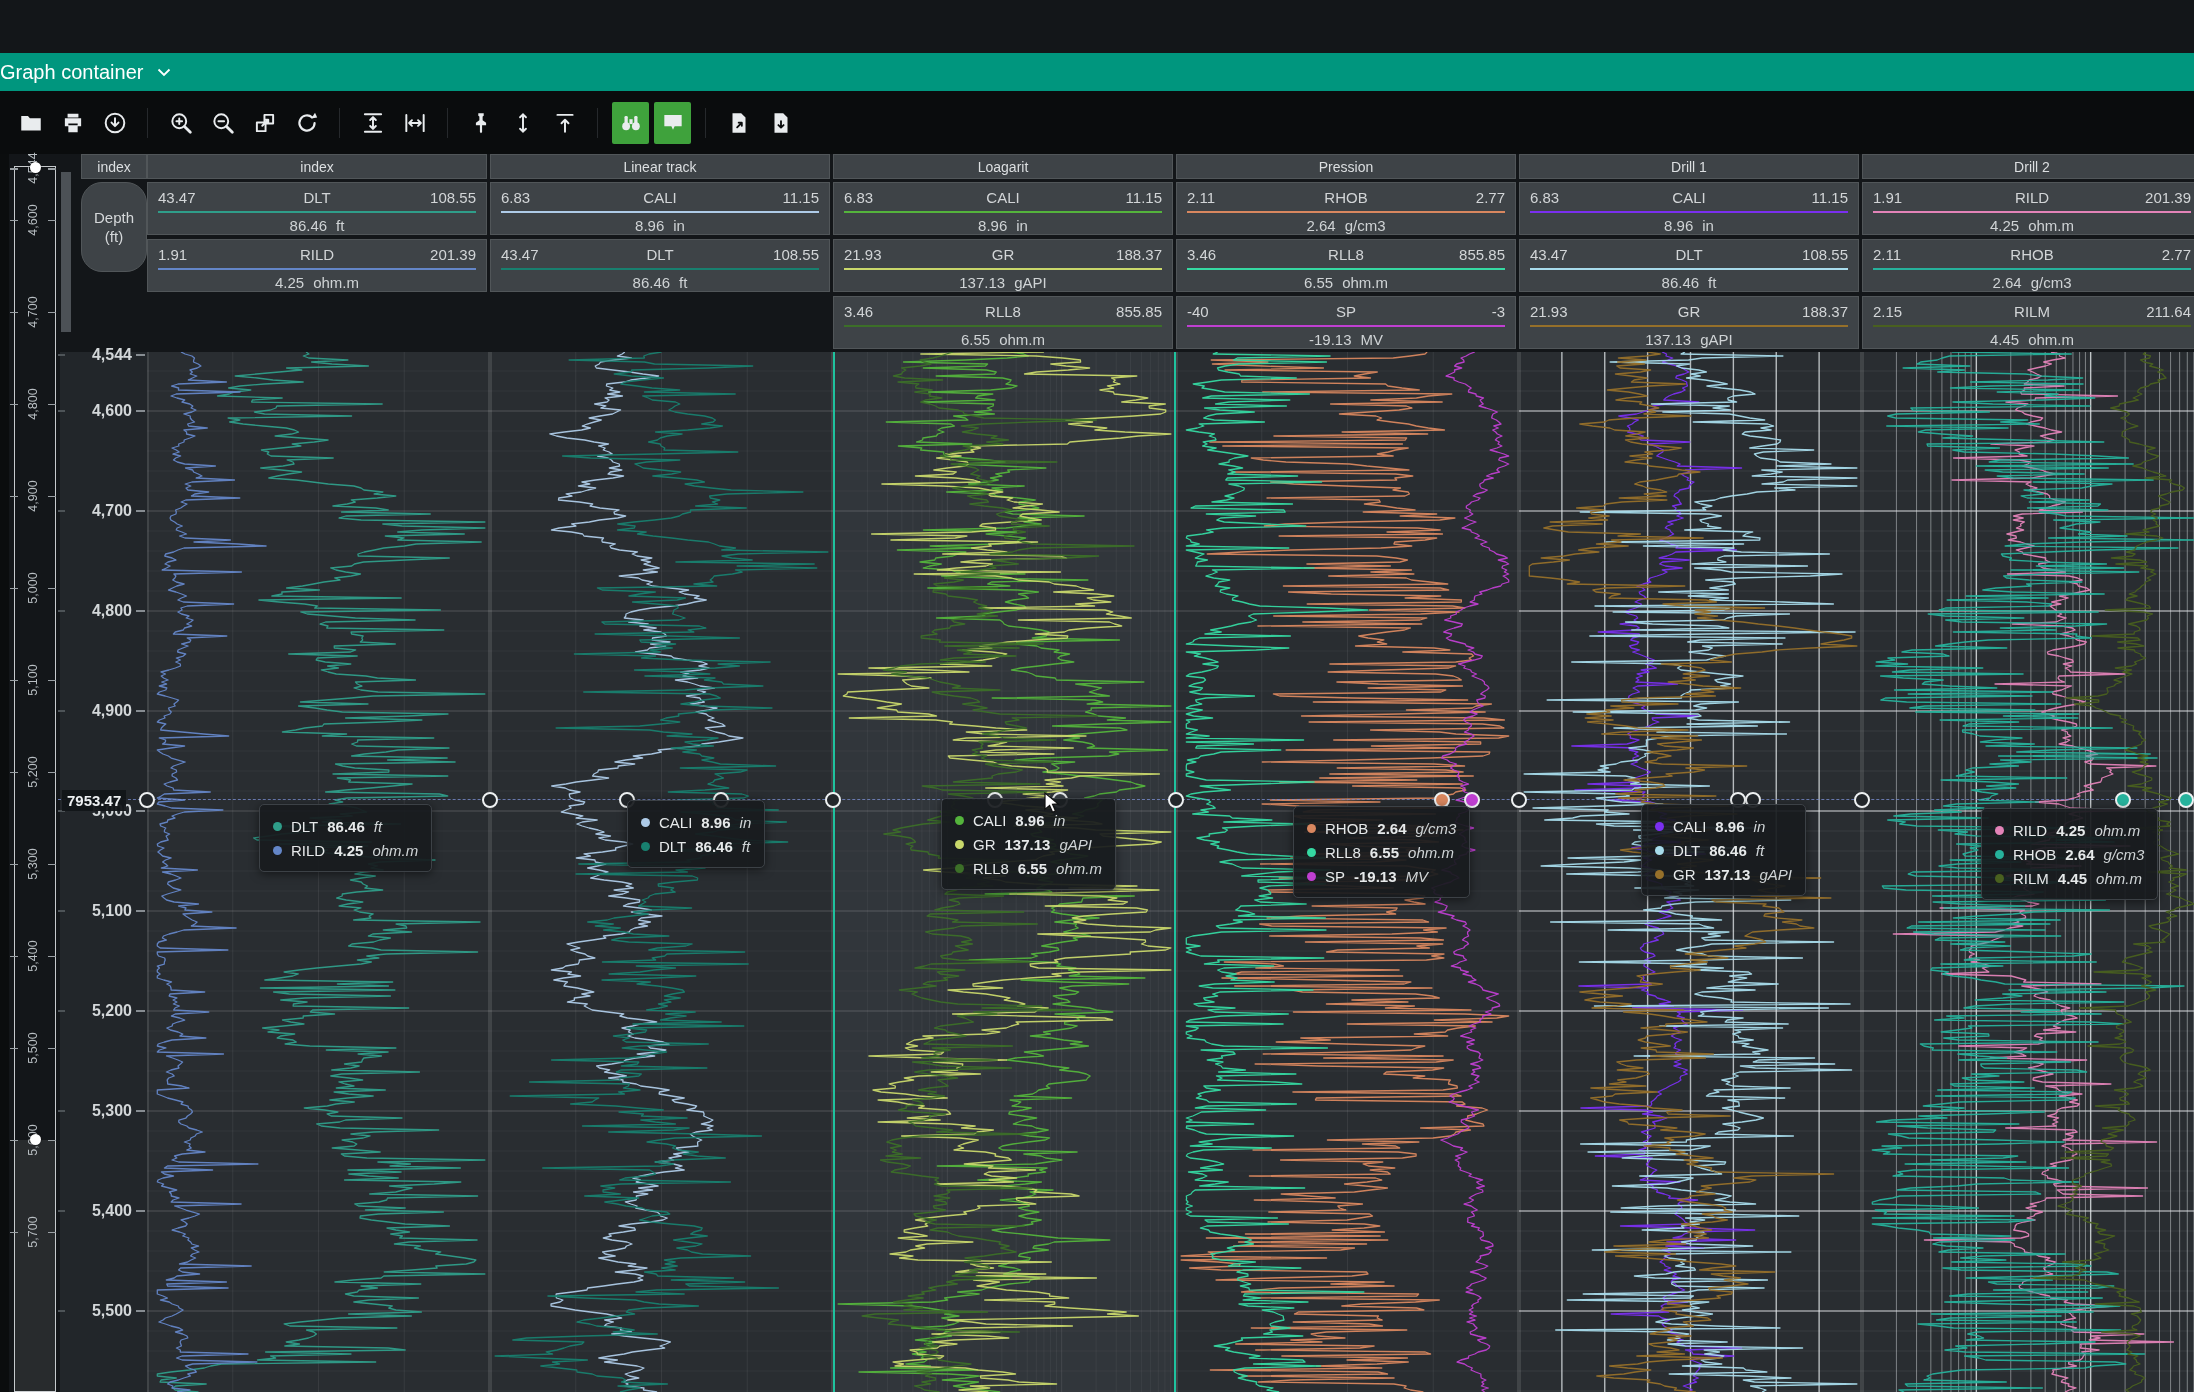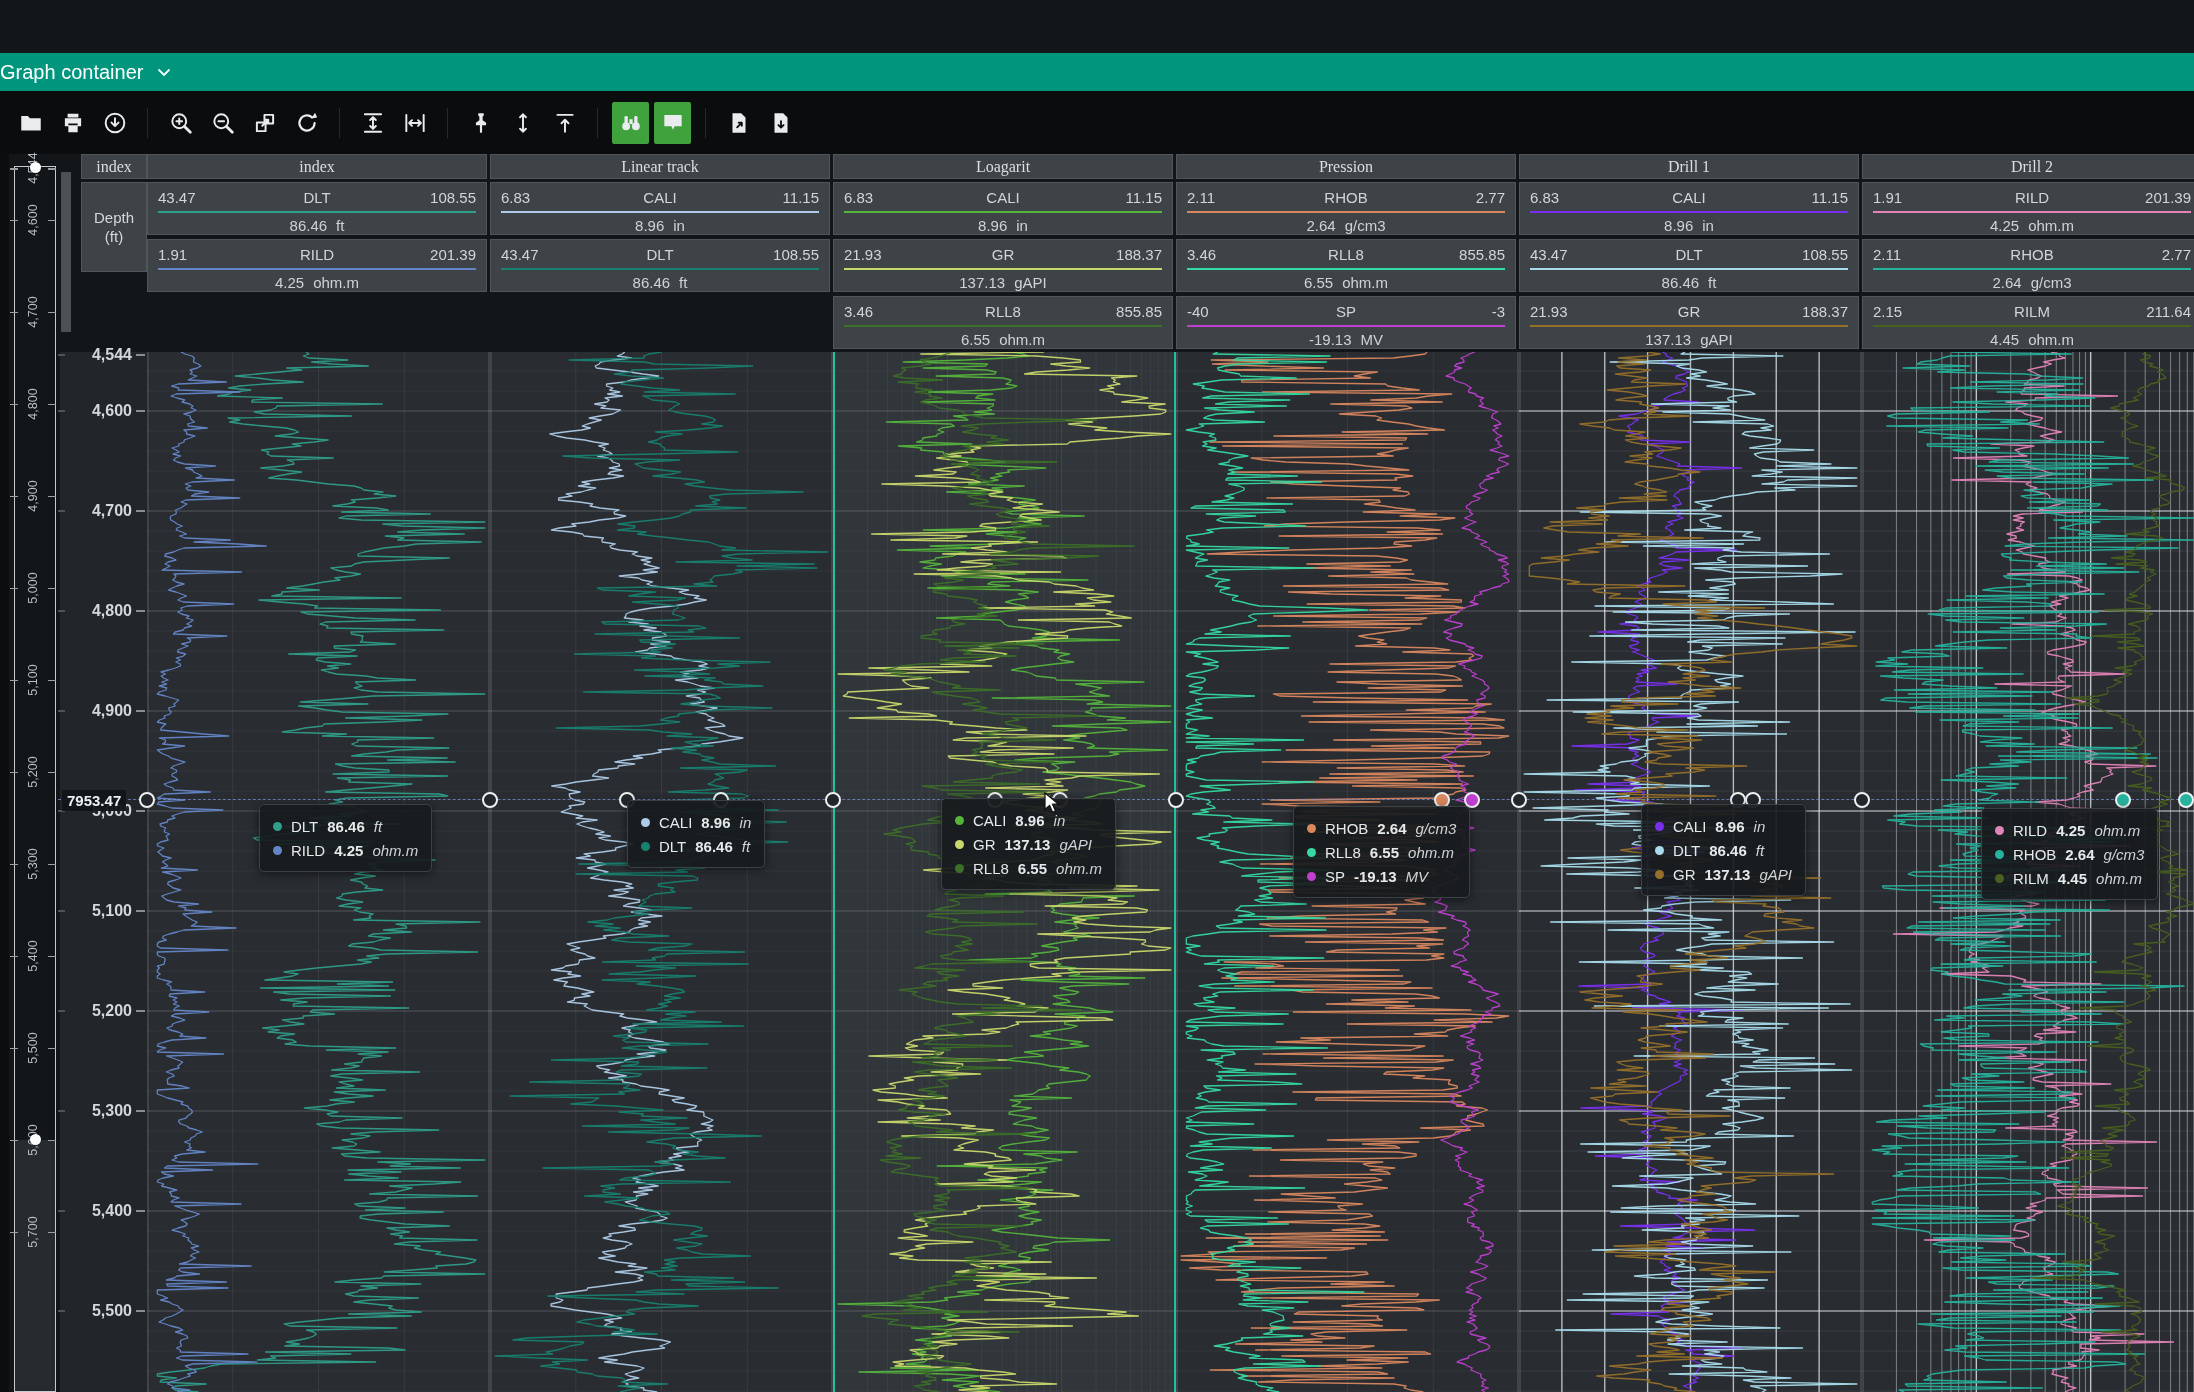--- a/index.html
+++ b/index.html
@@ -21,21 +21,21 @@
   .toolbar{position:absolute;left:0;top:91px;width:100%;height:63px;background:#0a0c0d;
            display:flex;align-items:center;padding-left:12px;gap:5px;box-sizing:border-box;}
   .tbtn{width:37px;height:42px;display:flex;align-items:center;justify-content:center;
         border-radius:2px;cursor:pointer;}
   .tbtn.active{background:#3fa23c;}
   .ticon{display:flex;align-items:center;justify-content:center;}
   .tdiv{width:1px;height:30px;background:#26292c;margin:0 9px;}
 
   
   .hcell{position:absolute;background:#3e4347;border:1px solid #515659;box-sizing:border-box;}
-  .htitle{display:flex;align-items:center;justify-content:center;font-size:16px;color:#dcdfe1;font-family:Liberation Serif, serif;}
+  .htitle{display:flex;align-items:center;justify-content:center;font-size:14px;color:#dcdfe1;}
   .idxcell{display:flex;flex-direction:column;align-items:center;justify-content:center;
            font-size:15px;color:#d5d8da;line-height:19px;}
   .cr1{display:flex;justify-content:space-between;align-items:center;padding:6px 10px 2px 10px;
        font-size:15px;color:#d2d5d7;}
   .crname{position:absolute;left:0;right:0;text-align:center;pointer-events:none;}
   .cr1wrap{position:relative;}
   .cru{height:2px;margin:3px 10px 0 10px;}
   .crv{text-align:center;font-size:15px;color:#cfd3d5;margin-top:4px;}
   .crunit{margin-left:9px;}
 
@@ -737,21 +737,21 @@
         <polyline points="89.9,0 209.3,2 87.5,4 80.2,6 75.2,8 58.7,10 55.0,12 107.9,14 41.1,16 102.5,18 75.7,20 163.5,22 177.7,24 220.7,26 185.8,28 108.6,30 221.1,32 128.3,34 88.5,36 217.7,38 135.2,40 196.1,42 183.0,44 232.8,46 179.9,48 90.9,50 130.7,52 227.9,54 48.8,56 50.9,58 127.4,60 34.3,62 25.7,64 33.6,66 165.7,68 138.7,70 177.3,72 24.7,74 146.1,76 63.6,78 56.4,80 79.8,82 110.7,84 80.7,86 159.1,88 241.8,90 65.0,92 65.8,94 137.5,96 90.8,98 102.4,100 191.7,102 235.9,104 266.4,106 138.0,108 127.2,110 271.2,112 114.4,114 246.3,116 123.2,118 140.5,120 222.3,122 135.2,124 151.4,126 291.2,128 171.1,130 250.0,132 229.5,134 219.7,136 162.0,138 174.7,140 181.3,142 159.1,144 165.3,146 227.2,148 167.3,150 238.5,152 235.9,154 165.5,156 245.9,158 177.2,160 193.9,162 204.3,164 334.1,166 191.7,168 238.0,170 214.3,172 206.9,174 198.0,176 214.2,178 228.7,180 216.5,182 265.0,184 186.6,186 336.3,188 219.7,190 162.5,192 143.1,194 316.0,196 234.7,198 186.3,200 139.4,202 140.9,204 149.4,206 147.6,208 181.0,210 244.5,212 174.3,214 261.7,216 149.0,218 276.8,220 181.5,222 141.6,224 144.5,226 167.3,228 219.9,230 164.5,232 169.2,234 133.8,236 120.8,238 150.3,240 242.2,242 104.1,244 186.1,246 85.1,248 164.5,250 189.8,252 186.8,254 83.4,256 77.0,258 236.2,260 66.2,262 82.7,264 161.9,266 83.7,268 99.4,270 244.6,272 213.5,274 138.3,276 194.2,278 91.3,280 215.0,282 213.8,284 229.3,286 126.5,288 103.2,290 86.9,292 73.5,294 144.8,296 50.0,298 40.0,300 81.2,302 87.2,304 25.9,306 32.9,308 14.2,310 45.6,312 13.9,314 120.8,316 47.9,318 30.4,320 161.1,322 18.6,324 41.4,326 81.2,328 62.8,330 60.3,332 87.7,334 134.8,336 32.5,338 190.9,340 46.2,342 170.0,344 23.4,346 18.8,348 44.6,350 198.8,352 62.8,354 47.8,356 172.9,358 53.7,360 216.7,362 141.4,364 215.9,366 78.1,368 156.7,370 106.8,372 101.0,374 250.3,376 100.5,378 100.7,380 111.7,382 117.8,384 160.0,386 132.9,388 118.4,390 172.3,392 124.0,394 274.9,396 189.5,398 154.7,400 288.3,402 136.6,404 295.1,406 138.6,408 169.0,410 127.9,412 156.5,414 110.3,416 103.7,418 112.4,420 102.7,422 94.3,424 204.8,426 79.1,428 129.2,430 156.5,432 124.6,434 153.8,436 109.6,438 119.8,440 135.8,442 129.4,444 128.0,446 117.0,448 176.5,450 94.5,452 81.5,454 121.9,456 72.6,458 99.3,460 48.5,462 31.8,464 126.2,466 25.7,468 43.3,470 37.6,472 54.9,474 226.5,476 76.3,478 105.5,480 93.0,482 114.9,484 262.5,486 194.2,488 252.2,490 94.6,492 120.2,494 108.2,496 116.0,498 108.6,500 101.0,502 103.1,504 203.1,506 88.2,508 158.8,510 95.7,512 77.0,514 95.5,516 211.6,518 50.9,520 46.2,522 53.7,524 151.9,526 134.9,528 199.9,530 182.2,532 20.3,534 21.6,536 43.9,538 181.2,540 165.9,542 70.5,544 153.5,546 243.4,548 71.1,550 98.6,552 162.9,554 81.9,556 247.5,558 171.6,560 151.1,562 115.7,564 91.3,566 198.2,568 56.7,570 188.0,572 49.4,574 45.1,576 183.1,578 51.6,580 72.1,582 198.7,584 77.6,586 73.3,588 142.8,590 88.8,592 148.4,594 104.3,596 98.3,598 167.6,600 229.3,602 211.6,604 112.9,606 102.3,608 234.3,610 78.9,612 140.9,614 70.0,616 68.7,618 86.7,620 80.2,622 91.3,624 110.3,626 118.9,628 133.9,630 142.8,632 322.0,634 287.3,636 147.0,638 244.0,640 140.7,642 160.0,644 141.0,646 113.2,648 261.8,650 149.8,652 112.6,654 101.9,656 197.4,658 159.2,660 239.2,662 84.7,664 102.1,666 72.6,668 228.5,670 261.4,672 106.4,674 109.9,676 95.0,678 79.2,680 126.6,682 127.0,684 81.7,686 96.2,688 236.1,690 58.3,692 61.8,694 71.4,696 70.0,698 194.8,700 95.9,702 116.7,704 144.8,706 96.6,708 208.7,710 118.8,712 119.3,714 122.3,716 214.8,718 224.6,720 109.6,722 137.0,724 100.3,726 108.0,728 161.9,730 88.4,732 92.2,734 172.3,736 75.7,738 209.6,740 204.6,742 73.6,744 213.3,746 206.7,748 98.1,750 78.9,752 61.3,754 102.2,756 79.5,758 182.3,760 126.1,762 56.8,764 85.0,766 30.0,768 14.5,770 156.9,772 35.5,774 65.7,776 133.7,778 131.6,780 26.4,782 38.9,784 46.8,786 135.5,788 202.1,790 136.2,792 20.0,794 39.6,796 10.3,798 27.9,800 21.3,802 155.7,804 141.1,806 68.7,808 163.9,810 43.1,812 121.2,814 206.6,816 51.4,818 35.7,820 40.8,822 31.1,824 142.2,826 148.3,828 216.5,830 115.1,832 95.0,834 48.3,836 35.1,838 173.8,840 178.7,842 38.0,844 30.5,846 17.3,848 10.3,850 10.3,852 75.6,854 116.5,856 13.2,858 24.5,860 22.2,862 152.1,864 10.3,866 172.1,868 146.6,870 10.3,872 25.3,874 36.5,876 55.9,878 67.1,880 68.3,882 148.7,884 71.5,886 152.8,888 77.5,890 70.8,892 83.9,894 121.0,896 86.5,898 77.0,900 203.1,902 120.7,904 98.6,906 143.9,908 89.5,910 215.8,912 229.1,914 80.8,916 98.8,918 244.8,920 256.3,922 181.7,924 104.2,926 190.4,928 126.5,930 134.8,932 251.8,934 236.2,936 131.5,938 225.8,940 106.1,942 87.7,944 240.3,946 171.4,948 82.7,950 139.0,952 257.9,954 222.0,956 173.3,958 231.2,960 69.5,962 199.1,964 88.2,966 74.5,968 214.3,970 56.1,972 76.2,974 91.6,976 258.6,978 114.5,980 105.7,982 117.2,984 121.6,986 104.6,988 233.1,990 181.6,992 93.7,994 104.9,996 82.9,998 103.0,1000 282.6,1002 102.6,1004 117.0,1006 123.8,1008 253.4,1010 263.8,1012 232.6,1014 222.4,1016 99.8,1018 84.7,1020 70.6,1022 65.0,1024 68.3,1026 61.9,1028 144.3,1030 43.3,1032 45.5,1034 180.4,1036 36.9,1038 42.1,1040 " fill="none" stroke="#26b29c" stroke-width="1.3" stroke-linejoin="round" opacity="0.95"></polyline>
         <polyline points="284.0,0 281.3,2 288.5,4 287.5,6 278.5,8 282.0,10 290.8,12 287.6,14 295.5,16 301.2,18 295.6,20 300.5,22 302.1,24 304.0,26 296.0,28 297.5,30 288.6,32 286.4,34 278.7,36 276.3,38 275.5,40 279.9,42 275.6,44 271.2,46 276.3,48 267.0,50 257.5,52 257.2,54 248.7,56 257.5,58 264.8,60 267.4,62 265.2,64 258.8,66 263.8,68 265.0,70 269.2,72 275.9,74 268.8,76 263.8,78 260.3,80 260.3,82 259.9,84 264.3,86 267.5,88 267.7,90 277.1,92 284.0,94 293.1,96 285.7,98 284.9,100 288.8,102 296.6,104 293.4,106 288.1,108 281.3,110 279.2,112 270.9,114 280.5,116 285.2,118 291.0,120 298.5,122 303.9,124 283.3,126 309.6,128 307.5,130 311.4,132 319.4,134 322.5,136 320.5,138 309.5,140 304.2,142 296.5,144 299.8,146 303.3,148 308.0,150 306.2,152 297.8,154 297.7,156 289.4,158 288.9,160 293.6,162 289.3,164 295.5,166 291.3,168 294.7,170 294.0,172 297.3,174 289.1,176 281.1,178 287.1,180 263.4,182 294.9,184 300.9,186 294.1,188 284.4,190 279.4,192 274.9,194 273.3,196 272.8,198 264.3,200 273.1,202 270.4,204 249.4,206 277.4,208 284.6,210 253.9,212 285.7,214 278.8,216 292.1,218 288.7,220 293.9,222 289.4,224 285.1,226 288.7,228 283.2,230 282.9,232 279.7,234 278.0,236 274.9,238 273.1,240 267.2,242 275.1,244 266.0,246 264.1,248 272.7,250 281.0,252 287.2,254 288.5,256 243.2,258 281.5,260 290.5,262 285.1,264 286.4,266 284.6,268 275.5,270 266.6,272 274.5,274 277.5,276 278.1,278 272.4,280 272.0,282 229.6,284 275.8,286 278.1,288 255.7,290 274.1,292 282.0,294 255.9,296 272.4,298 273.1,300 278.5,302 279.2,304 283.7,306 278.2,308 272.6,310 274.4,312 269.8,314 253.3,316 269.4,318 260.9,320 269.9,322 264.3,324 257.9,326 252.0,328 259.6,330 253.9,332 251.9,334 245.0,336 245.4,338 246.1,340 244.7,342 236.1,344 203.7,346 236.7,348 236.7,350 212.4,352 230.8,354 234.1,356 240.4,358 244.5,360 248.1,362 258.6,364 258.0,366 264.7,368 259.2,370 266.0,372 271.7,374 271.2,376 271.3,378 278.8,380 276.7,382 278.9,384 279.6,386 283.3,388 279.7,390 279.7,392 274.6,394 268.1,396 263.4,398 270.7,400 276.4,402 285.8,404 275.8,406 285.6,408 278.2,410 286.1,412 282.0,414 280.9,416 278.2,418 270.3,420 275.8,422 283.9,424 289.7,426 289.7,428 284.3,430 279.1,432 265.8,434 289.6,436 280.7,438 289.1,440 297.1,442 301.8,444 309.2,446 306.8,448 296.8,450 305.3,452 299.3,454 291.1,456 284.3,458 286.4,460 295.5,462 291.2,464 297.1,466 294.7,468 308.2,470 304.7,472 308.1,474 274.7,476 300.5,478 290.3,480 297.1,482 294.1,484 294.2,486 296.8,488 291.6,490 292.3,492 298.7,494 301.7,496 305.1,498 311.2,500 316.6,502 306.9,504 298.9,506 300.2,508 306.3,510 307.4,512 310.3,514 307.2,516 324.6,518 285.8,520 324.6,522 319.7,524 310.9,526 312.0,528 306.8,530 311.8,532 316.5,534 309.0,536 313.9,538 310.4,540 304.4,542 311.0,544 319.0,546 323.0,548 328.6,550 331.6,552 323.3,554 314.5,556 312.0,558 304.2,560 309.3,562 314.9,564 304.9,566 308.3,568 305.7,570 296.4,572 287.1,574 290.0,576 298.6,578 302.8,580 307.7,582 305.4,584 303.0,586 300.2,588 303.0,590 271.7,592 286.1,594 288.9,596 284.8,598 290.2,600 280.4,602 272.4,604 264.4,606 262.4,608 260.3,610 269.4,612 275.7,614 280.9,616 275.8,618 232.0,620 279.3,622 288.8,624 280.0,626 285.0,628 289.5,630 286.3,632 279.5,634 286.9,636 293.8,638 283.9,640 286.0,642 287.7,644 286.8,646 283.8,648 277.1,650 272.7,652 266.0,654 217.3,656 253.6,658 253.8,660 255.4,662 261.3,664 261.2,666 265.7,668 269.3,670 260.8,672 254.5,674 254.6,676 261.1,678 261.9,680 257.2,682 260.3,684 253.1,686 261.6,688 263.7,690 258.1,692 225.9,694 267.8,696 271.7,698 270.3,700 262.1,702 259.6,704 258.1,706 259.4,708 261.5,710 267.4,712 277.5,714 285.2,716 288.2,718 278.7,720 276.2,722 280.9,724 283.9,726 275.5,728 271.8,730 278.1,732 280.9,734 272.3,736 252.5,738 263.0,740 266.5,742 263.5,744 257.8,746 258.4,748 265.7,750 267.3,752 233.4,754 258.0,756 256.3,758 259.3,760 267.1,762 268.0,764 271.7,766 273.1,768 266.4,770 267.1,772 264.5,774 240.5,776 261.4,778 253.0,780 246.1,782 254.9,784 247.7,786 239.5,788 239.1,790 243.9,792 244.2,794 251.5,796 248.6,798 203.2,800 246.4,802 244.5,804 198.8,806 247.8,808 239.2,810 249.0,812 249.6,814 242.7,816 236.5,818 229.5,820 222.9,822 222.6,824 216.7,826 210.9,828 210.2,830 211.9,832 219.5,834 211.5,836 215.7,838 211.1,840 215.0,842 208.1,844 211.2,846 210.6,848 207.9,850 202.2,852 195.9,854 204.9,856 210.0,858 207.2,860 204.1,862 215.3,864 226.5,866 221.2,868 225.4,870 236.1,872 234.2,874 233.7,876 243.6,878 235.8,880 238.1,882 252.6,884 247.0,886 241.4,888 233.3,890 242.9,892 242.2,894 242.0,896 246.7,898 240.2,900 232.1,902 235.5,904 238.9,906 231.5,908 200.6,910 223.9,912 220.4,914 213.4,916 224.1,918 217.2,920 218.1,922 211.0,924 169.9,926 222.6,928 227.6,930 233.4,932 244.5,934 253.3,936 263.5,938 255.0,940 258.3,942 257.1,944 266.7,946 271.3,948 277.3,950 233.2,952 271.8,954 278.0,956 278.6,958 279.3,960 269.3,962 275.2,964 277.0,966 278.7,968 277.6,970 275.7,972 270.5,974 270.2,976 275.0,978 239.5,980 271.0,982 278.3,984 273.1,986 268.2,988 265.3,990 266.0,992 268.1,994 266.7,996 264.8,998 269.8,1000 265.8,1002 275.8,1004 271.8,1006 274.3,1008 274.7,1010 278.0,1012 271.6,1014 270.2,1016 267.9,1018 273.7,1020 272.7,1022 279.4,1024 282.9,1026 279.9,1028 279.5,1030 275.2,1032 270.5,1034 268.1,1036 263.9,1038 267.1,1040 " fill="none" stroke="#49601f" stroke-width="1.3" stroke-linejoin="round" opacity="0.95"></polyline>
         <line x1="1" y1="0" x2="1" y2="1040" stroke="rgba(255,255,255,0.22)" stroke-width="1"></line>
         <line x1="342" y1="0" x2="342" y2="1040" stroke="rgba(255,255,255,0.22)" stroke-width="1"></line>
       </svg>
     </div>
   <div id="headers">
       <div class="hcell htitle" style="left: 81px; top: 154px; width: 66px; height: 25px;">
         <span>index</span>
       </div>
-      <div class="hcell idxcell" style="left: 81px; top: 182px; width: 66px; height: 90px;">
+      <div class="hcell idxcell" style="left: 81px; top: 182px; width: 66px; height: 90px; border-radius: 21px;">
         <span>Depth</span>
         <span>(ft)</span>
       </div>
       <div class="hcell htitle" style="left: 147px; top: 154px; width: 340px; height: 25px;">
         <span>index</span>
       </div>
       <div class="hcell" style="left: 147px; top: 182px; width: 340px; height: 53px;">
         <div class="cr1 cr1wrap">
           <span>43.47</span>
           <span class="crname">DLT</span>

